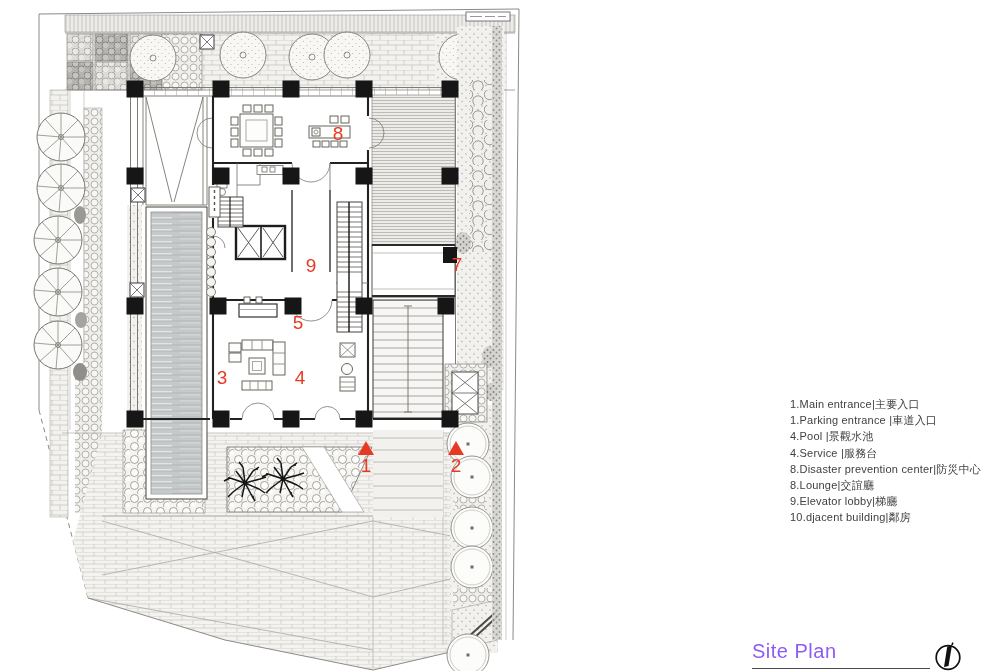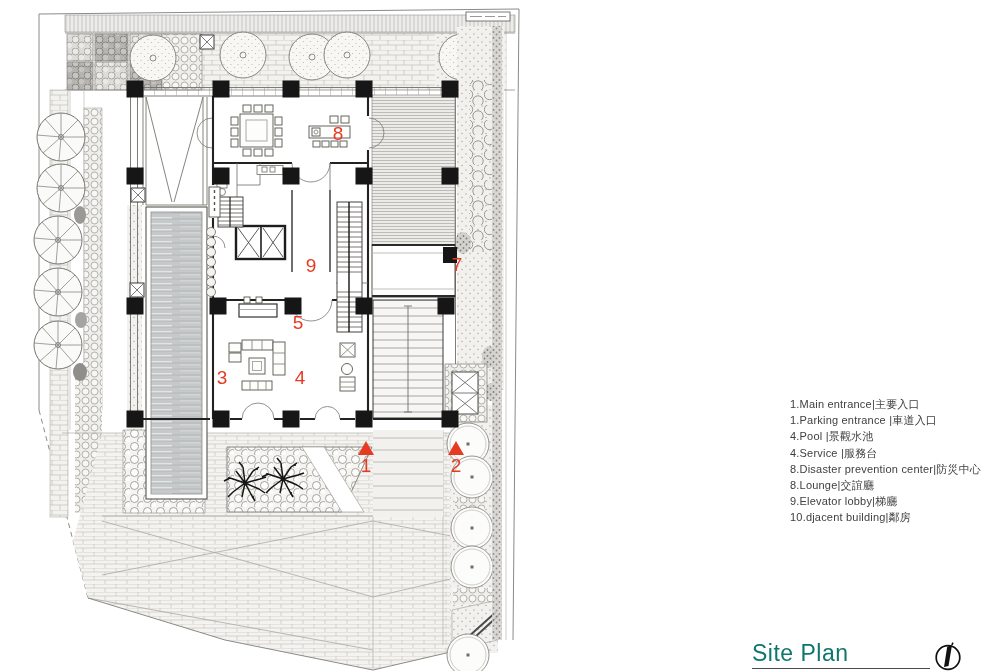--- a/index.html
+++ b/index.html
@@ -1,21 +1,21 @@
 <!DOCTYPE html>
 <html><head>
 <meta charset="utf-8">
 <style>
   html,body{margin:0;padding:0;background:#ffffff;}
   .stage{position:relative;width:1000px;height:671px;background:#fff;overflow:hidden;
          font-family:"Liberation Sans", sans-serif;}
   .plan-svg{position:absolute;left:0;top:0;}
   .legend{position:absolute;left:790px;top:396px;width:240px;color:#404040;
           font-size:11px;line-height:16.2px;letter-spacing:.2px;white-space:nowrap;}
-  .page-title{position:absolute;left:752px;top:640px;font-size:23px;color:#0f766e;letter-spacing:.5px;text-align:right;}
+  .page-title{position:absolute;left:752px;top:640px;font-size:20px;color:#8b5cf6;letter-spacing:.5px;text-align:right;}
   .title-underline{position:absolute;left:752px;top:668px;width:178px;height:1.3px;background:#4a4a4a;}
   .north{position:absolute;left:931px;top:640px;}
   .rednum{fill:#e73a23;font-family:"Liberation Sans",sans-serif;font-size:19px;}
   text{user-select:none;}
 </style>
 </head>
 <body>
 
 <div class="stage">
 

